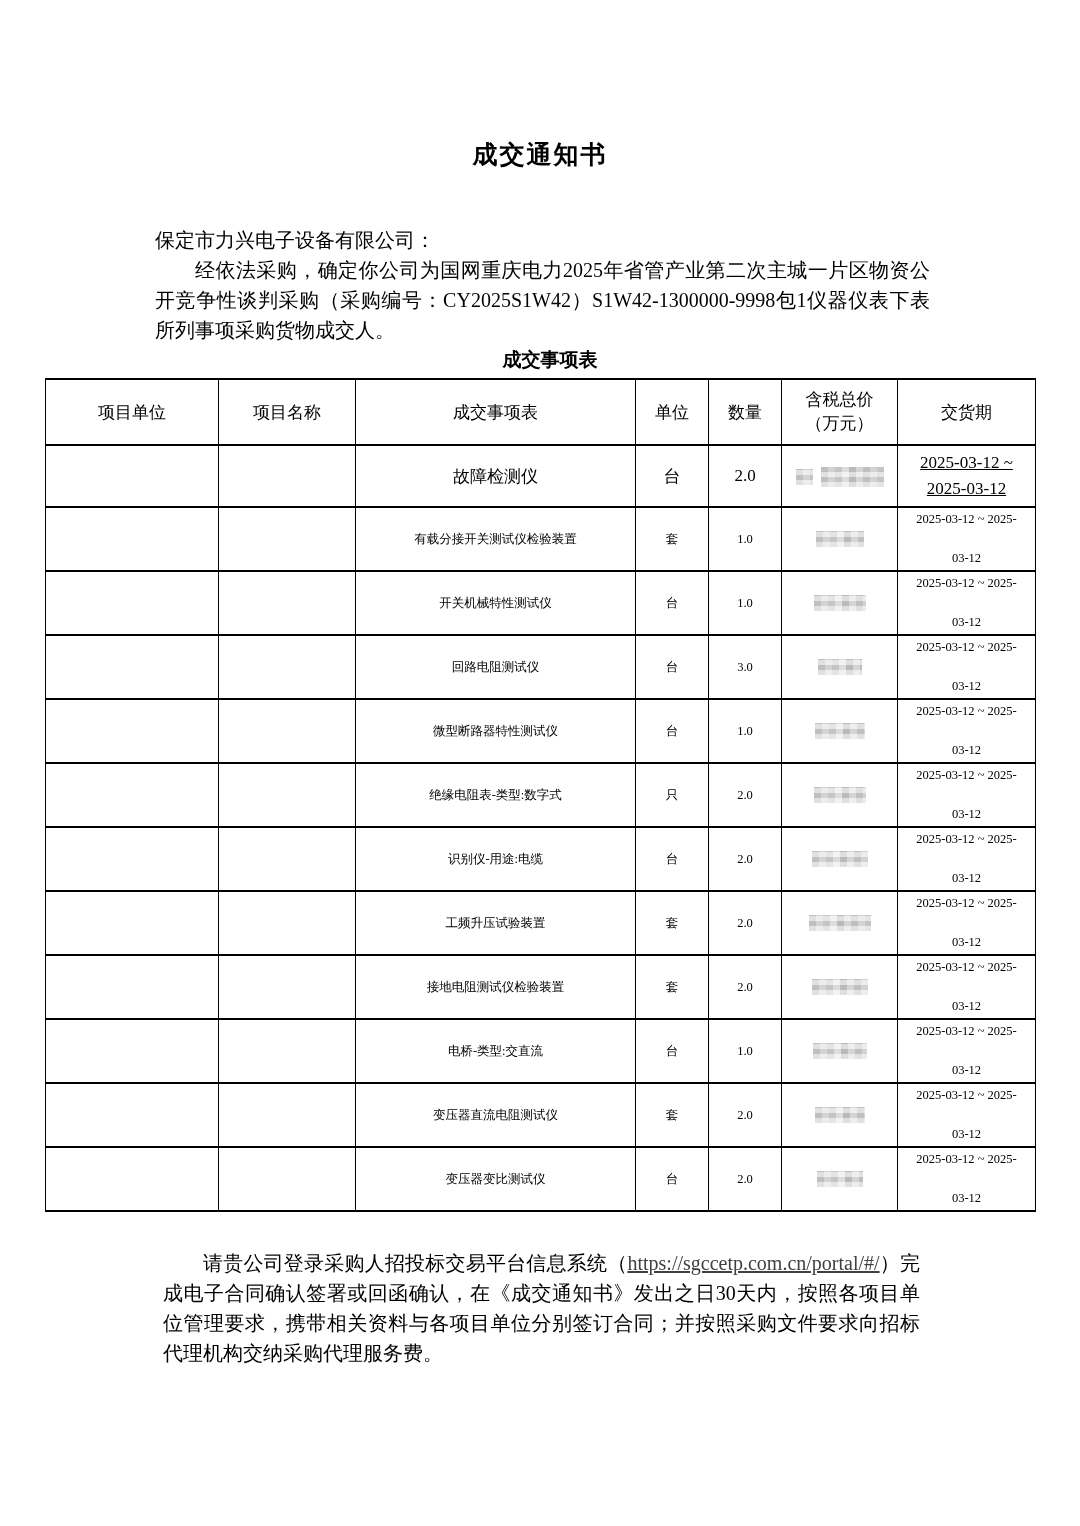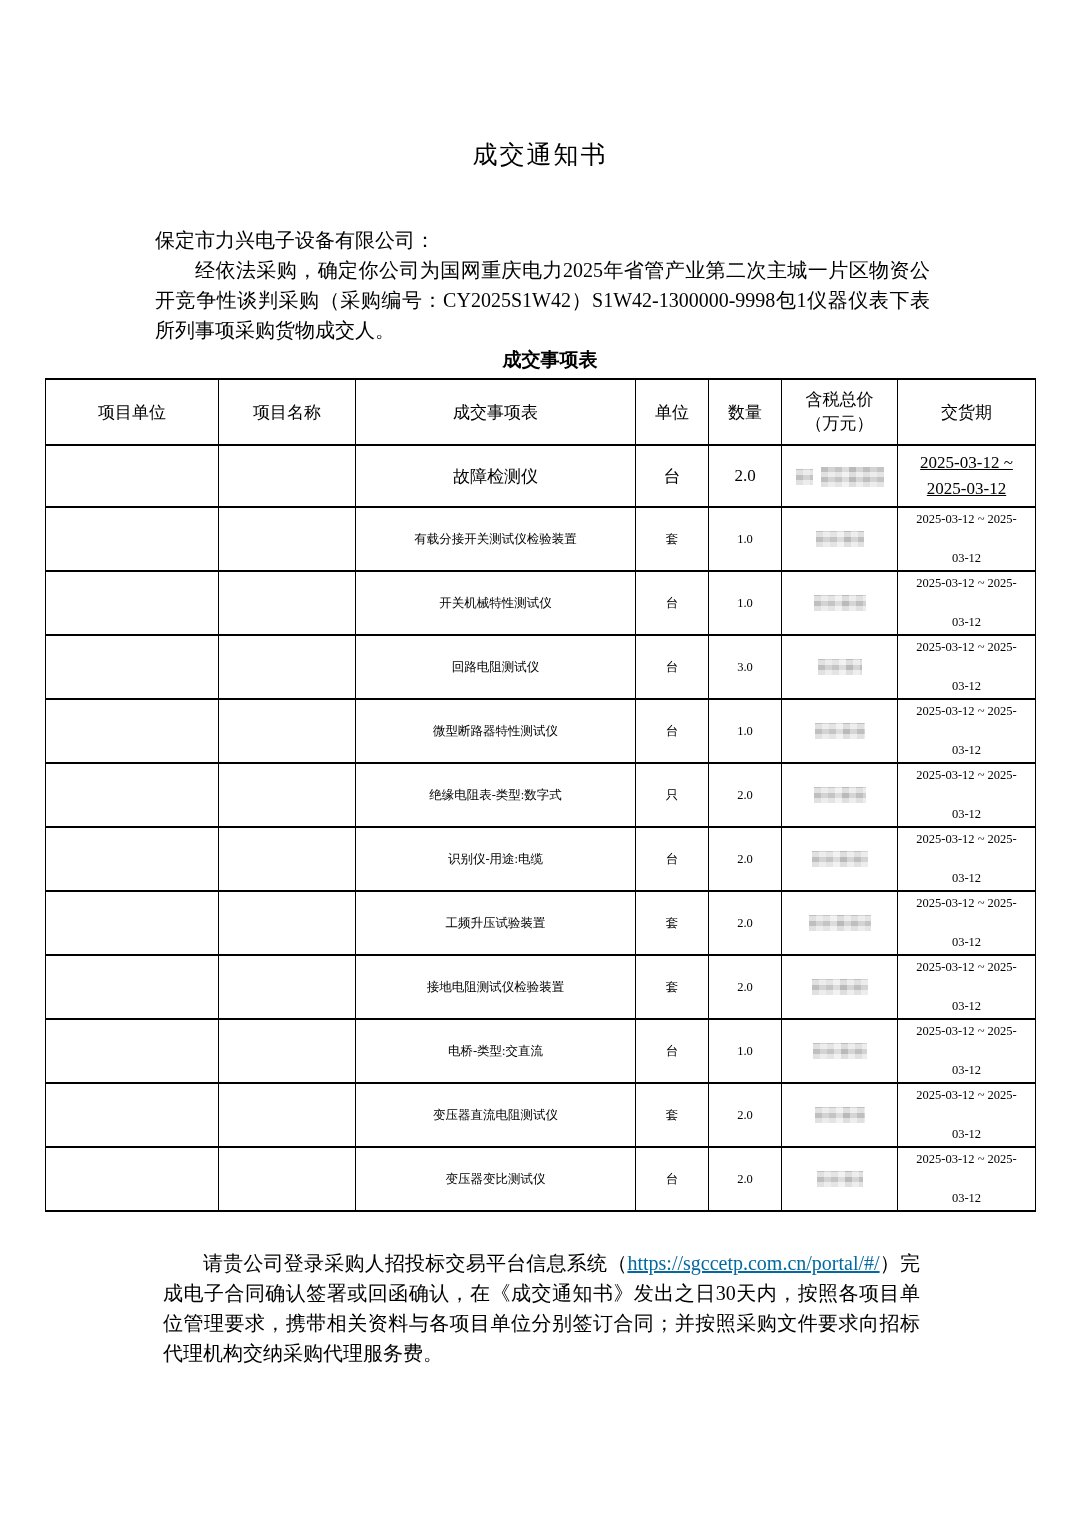--- a/index.html
+++ b/index.html
@@ -4,21 +4,21 @@
 <style>
   * { margin:0; padding:0; box-sizing:border-box; }
   html,body { background:#ffffff; }
   body { font-family:"Liberation Serif","DejaVu Serif",serif; color:#000; }
   .page {
     position:relative; width:1080px; height:1526px; background:#fff;
     overflow:hidden;
   }
   .doc-title {
     padding-top:138px; text-align:center;
-    font-size:25px; font-weight:normal; letter-spacing:2px;
+    font-size:25px; font-weight:bold; letter-spacing:2px;
   }
   .body-text {
     margin:54px 150px 0 155px;
     font-size:20px; line-height:30px;
   }
   .recipient { text-align:left; }
   .intro { text-indent:2em; text-align:justify; }
   .table-caption {
     text-align:center; font-weight:bold; font-size:19px;
     margin-top:2px; margin-bottom:5px;padding-left:20px;
@@ -53,21 +53,21 @@
   .pricewrap { white-space:nowrap; }
   .mosaic-a { width:17px; height:16px; }
   .mosaic-b { width:63px; height:20px; margin-left:8px; }
   .mw44{width:44px} .mw46{width:46px} .mw48{width:48px} .mw50{width:50px}
   .mw52{width:52px} .mw54{width:54px} .mw56{width:56px} .mw62{width:62px}
   .footer-text {
     margin:36px 160px 0 163px;
     font-size:20px; line-height:30px;
   }
   .closing { text-indent:2em; text-align:justify; }
-  a.portal-link { color:#0369a1; text-decoration:underline; cursor:pointer; }
+  a.portal-link { color:#404040; text-decoration:underline; cursor:pointer; }
 </style>
 </head>
 <body>
 
 <div class="page">
 
   <div class="doc-title">成交通知书</div>
 
   <div class="body-text">
     <div class="recipient">保定市力兴电子设备有限公司：</div>

